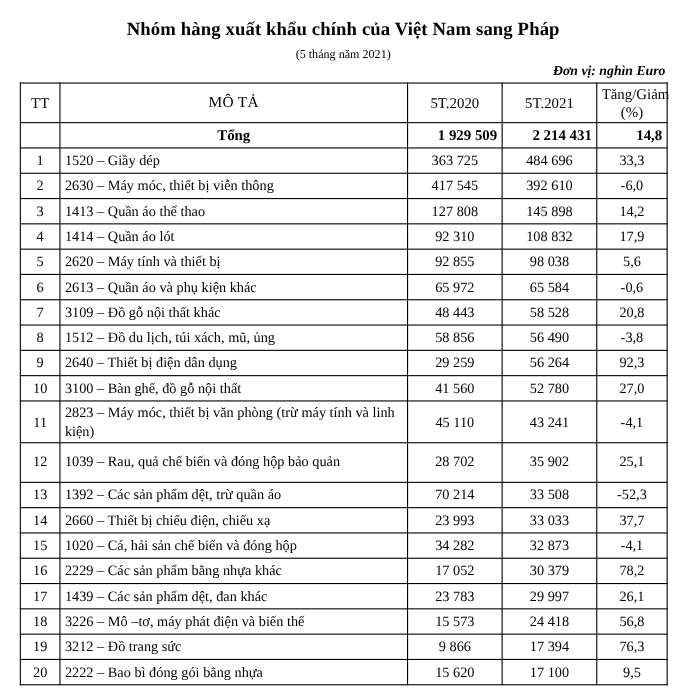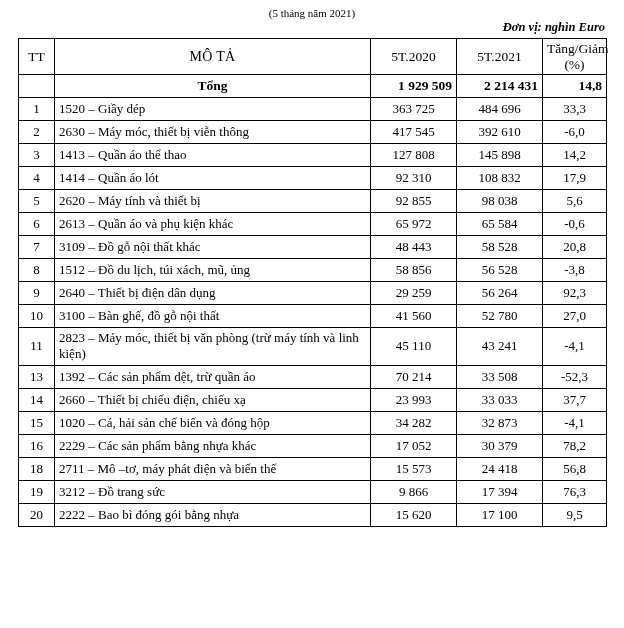--- a/index.html
+++ b/index.html
@@ -105,20 +105,21 @@
     margin-left: 48px;
   }
   tbody tr { height: 23px; }
   tbody tr.tall { height: 36px; }
 </style>
 </head>
 <body>
 
 <div class="page">
 
+  <div class="doc-title">Nhóm hàng xuất khẩu chính của Việt Nam sang Pháp</div>
   <div class="doc-subtitle">(5 tháng năm 2021)</div>
   <div class="unit-note">Đơn vị: nghìn Euro</div>
 
   <table class="main-table">
     <colgroup>
       <col class="col-tt">
       <col class="col-desc">
       <col class="col-y1">
       <col class="col-y2">
       <col class="col-pct">
@@ -189,21 +190,21 @@
           <td class="cell-tt">7</td>
           <td class="cell-desc">3109 – Đồ gỗ nội thất khác</td>
           <td class="cell-num">48 443</td>
           <td class="cell-num">58 528</td>
           <td class="cell-pct">20,8</td>
         </tr>
         <tr>
           <td class="cell-tt">8</td>
           <td class="cell-desc">1512 – Đồ du lịch, túi xách, mũ, ủng</td>
           <td class="cell-num">58 856</td>
-          <td class="cell-num">56 528</td>
+          <td class="cell-num">56 490</td>
           <td class="cell-pct">-3,8</td>
         </tr>
         <tr>
           <td class="cell-tt">9</td>
           <td class="cell-desc">2640 – Thiết bị điện dân dụng</td>
           <td class="cell-num">29 259</td>
           <td class="cell-num">56 264</td>
           <td class="cell-pct">92,3</td>
         </tr>
         <tr>
@@ -213,20 +214,27 @@
           <td class="cell-num">52 780</td>
           <td class="cell-pct">27,0</td>
         </tr>
         <tr class="tall">
           <td class="cell-tt">11</td>
           <td class="cell-desc">2823 – Máy móc, thiết bị văn phòng (trừ máy tính và linh kiện)</td>
           <td class="cell-num">45 110</td>
           <td class="cell-num">43 241</td>
           <td class="cell-pct">-4,1</td>
         </tr>
+        <tr class="tall">
+          <td class="cell-tt">12</td>
+          <td class="cell-desc">1039 – Rau, quả chế biến và đóng hộp bảo quản</td>
+          <td class="cell-num">28 702</td>
+          <td class="cell-num">35 902</td>
+          <td class="cell-pct">25,1</td>
+        </tr>
         <tr>
           <td class="cell-tt">13</td>
           <td class="cell-desc">1392 – Các sản phẩm dệt, trừ quần áo</td>
           <td class="cell-num">70 214</td>
           <td class="cell-num">33 508</td>
           <td class="cell-pct">-52,3</td>
         </tr>
         <tr>
           <td class="cell-tt">14</td>
           <td class="cell-desc">2660 – Thiết bị chiếu điện, chiếu xạ</td>
@@ -242,22 +250,29 @@
           <td class="cell-pct">-4,1</td>
         </tr>
         <tr>
           <td class="cell-tt">16</td>
           <td class="cell-desc">2229 – Các sản phẩm bằng nhựa khác</td>
           <td class="cell-num">17 052</td>
           <td class="cell-num">30 379</td>
           <td class="cell-pct">78,2</td>
         </tr>
         <tr>
+          <td class="cell-tt">17</td>
+          <td class="cell-desc">1439 – Các sản phẩm dệt, đan khác</td>
+          <td class="cell-num">23 783</td>
+          <td class="cell-num">29 997</td>
+          <td class="cell-pct">26,1</td>
+        </tr>
+        <tr>
           <td class="cell-tt">18</td>
-          <td class="cell-desc">2711 – Mô –tơ, máy phát điện và biến thế</td>
+          <td class="cell-desc">3226 – Mô –tơ, máy phát điện và biến thế</td>
           <td class="cell-num">15 573</td>
           <td class="cell-num">24 418</td>
           <td class="cell-pct">56,8</td>
         </tr>
         <tr>
           <td class="cell-tt">19</td>
           <td class="cell-desc">3212 – Đồ trang sức</td>
           <td class="cell-num">9 866</td>
           <td class="cell-num">17 394</td>
           <td class="cell-pct">76,3</td>

